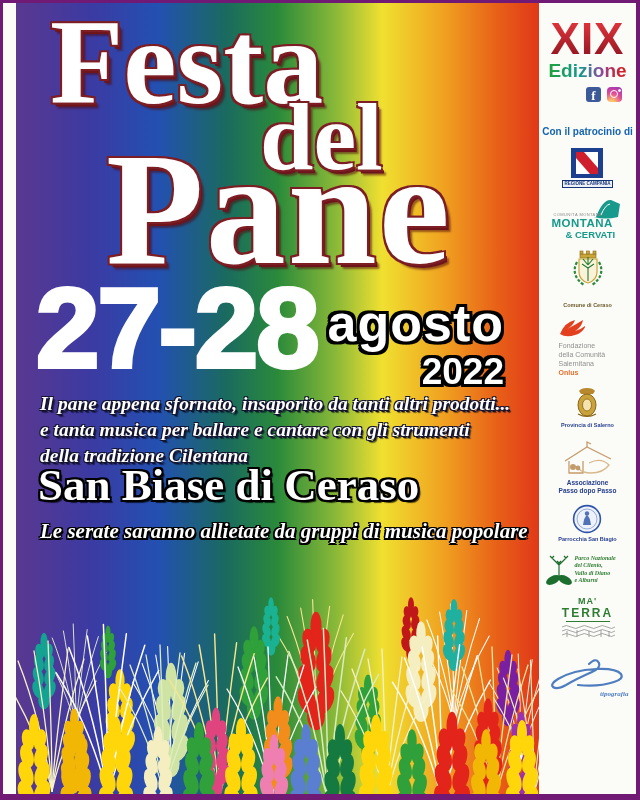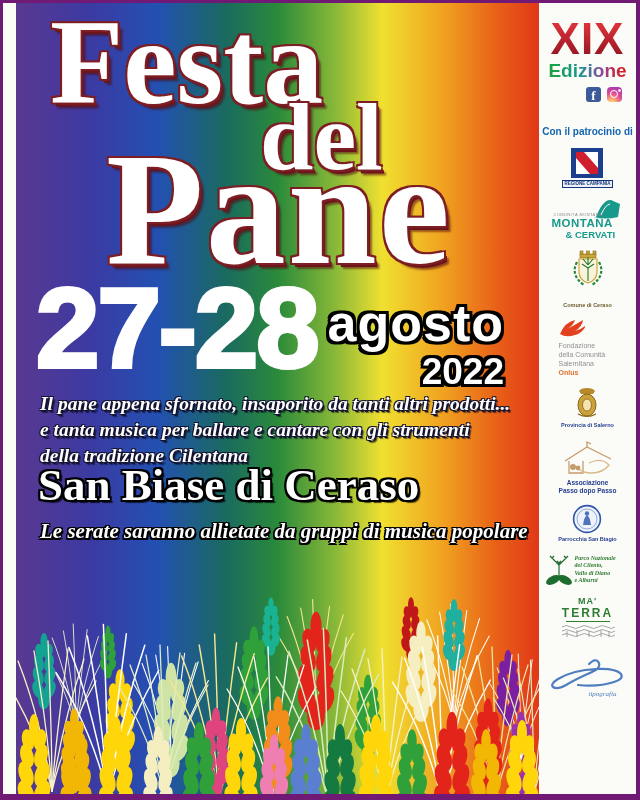--- a/index.html
+++ b/index.html
@@ -86,21 +86,21 @@
   .f-o{font-size:7px;color:#e2702a;font-weight:bold;line-height:1.3;}
 
   .passo-cap{font-size:6.5px;}
   .parco{display:flex;align-items:center;gap:3px;width:84px;}
   .parco-txt{font-size:6px;font-style:italic;color:#2e7d32;line-height:1.25;
              font-family:"Liberation Serif",serif;font-weight:bold;}
   .mat{display:flex;flex-direction:column;align-items:center;}
   .m1{font-size:9px;font-weight:bold;color:#2e7d32;letter-spacing:1px;}
   .m2{font-size:12px;font-weight:bold;color:#2e7d32;letter-spacing:2px;}
   .m-rule{width:44px;height:1.5px;background:#2e7d32;margin:1px 0 1px;}
-  .sig{display:flex;flex-direction:column;align-items:center;margin-top:6px;}
+  .sig{display:flex;flex-direction:column;align-items:flex-end;margin-top:6px;font-weight:bold;}
   .sig-txt{font-size:7px;font-style:italic;color:#4f7ec0;margin:-6px 0 0 30px;
            font-family:"Liberation Serif",serif;}
 </style>
 </head>
 <body>
 
 <div class="poster">
   <div class="left-strip"></div>
 
   <div class="main">

